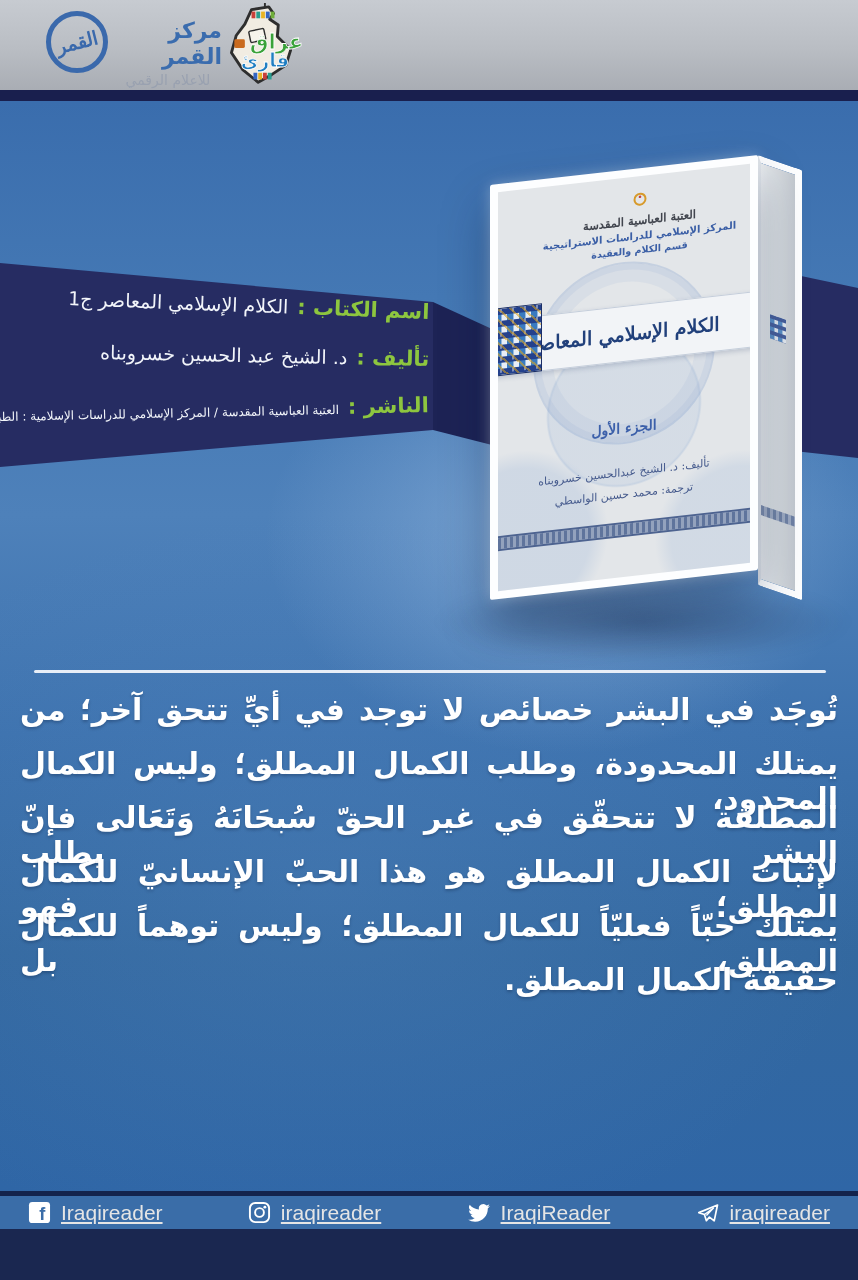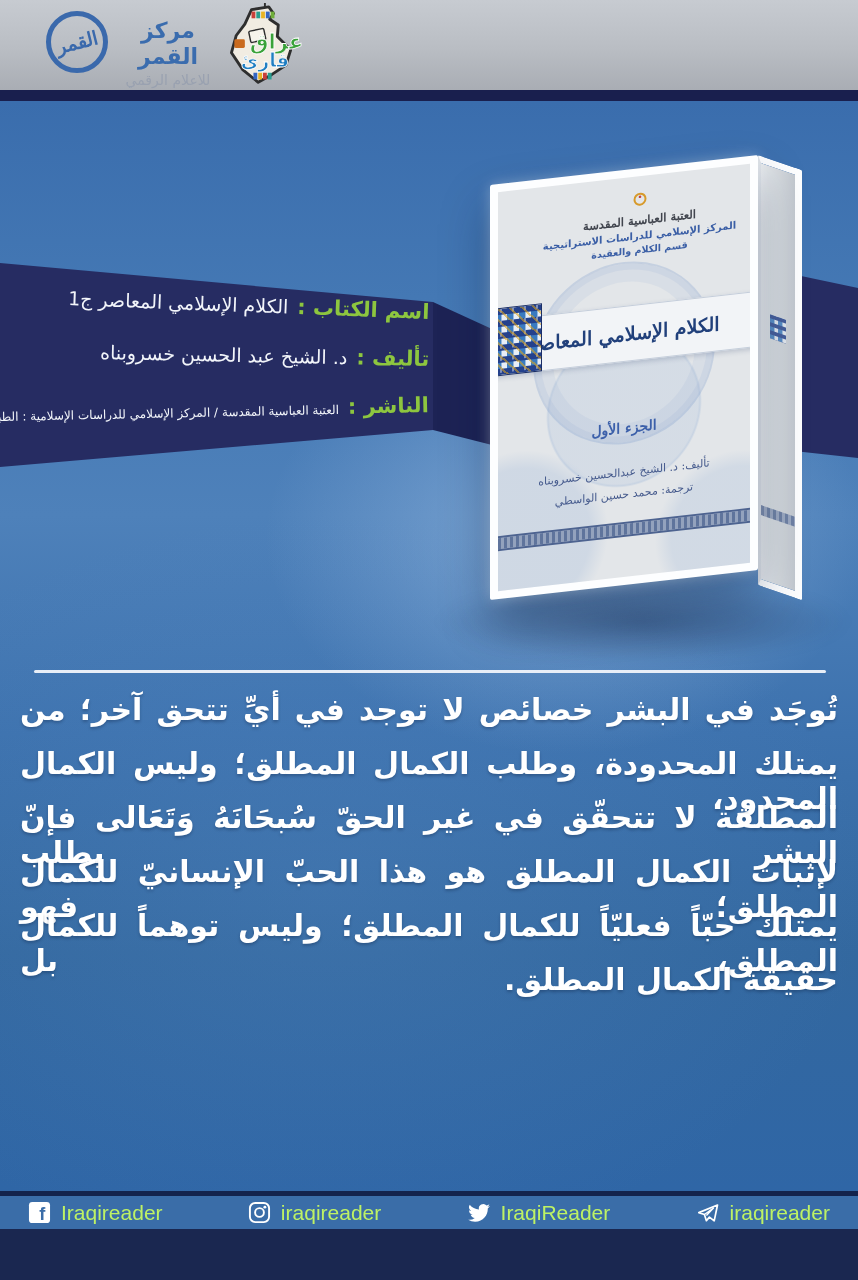--- a/index.html
+++ b/index.html
@@ -8,21 +8,21 @@
 
   
   .header{position:absolute;left:0;top:0;width:858px;height:90px;
           background:linear-gradient(180deg,#c7cbd1 0%,#b9bdc3 55%,#a9adb4 100%);
           border-bottom:1px solid #8f949b;}
   .moon-logo-circle{position:absolute;left:46px;top:11px;width:62px;height:62px;
           border:5px solid #3a69ac;border-radius:50%;box-sizing:border-box;
           display:flex;align-items:center;justify-content:center;overflow:hidden;}
   .moon-logo-glyph{font:700 19px "DejaVu Serif",serif;color:#3a69ac;transform:rotate(-14deg);}
   .moon-logo-text{position:absolute;left:114px;top:18px;width:108px;direction:rtl;text-align:center;}
-  .moon-logo-title{font:700 22px "DejaVu Sans",sans-serif;color:#3a6cae;line-height:26px;}
+  .moon-logo-title{font:700 22px "DejaVu Sans",sans-serif;color:#3a6cae;line-height:26px;text-align:right;}
   .moon-logo-sub{font:400 14px "DejaVu Sans",sans-serif;color:#99a1b0;line-height:20px;}
   .reader-logo{position:absolute;left:212px;top:3px;width:102px;height:86px;}
 
   
   .navy-strip{position:absolute;left:0;top:90px;width:858px;height:11px;background:#191f4e;}
 
   
   .stage{position:absolute;left:0;top:101px;width:858px;height:1090px;overflow:hidden;
          background:
            radial-gradient(ellipse 430px 310px at 66% 40%, rgba(172,202,236,.50), rgba(172,202,236,0) 70%),
@@ -92,21 +92,21 @@
   .quote-line{direction:rtl;height:54px;line-height:54px;
         font:700 30px "DejaVu Sans",sans-serif;color:#ffffff;
         text-align:justify;text-align-last:justify;text-shadow:0 2px 3px rgba(10,25,55,.28);}
   .quote-line.last{text-align:right;text-align-last:right;}
 
   
   .footer-line{position:absolute;left:0;top:1191px;width:858px;height:5px;background:#13234c;}
   .social-bar{position:absolute;left:0;top:1196px;width:858px;height:33px;background:#3a6da8;
         display:flex;align-items:center;justify-content:space-between;box-sizing:border-box;padding:0 28px;}
   .social-item{display:flex;align-items:center;gap:10px;}
-  .social-handle{font:400 21px "Liberation Sans",sans-serif;color:#bef264;}
+  .social-handle{font:400 21px "Liberation Sans",sans-serif;color:#e5e5e5;text-decoration:underline;}
   .footer-bottom{position:absolute;left:0;top:1229px;width:858px;height:51px;background:#1a2750;}
 </style>
 </head>
 <body>
 
 <div class="canvas">
 
   <div class="header">
     <div class="moon-logo-circle">
       <span class="moon-logo-glyph">القمر</span>

